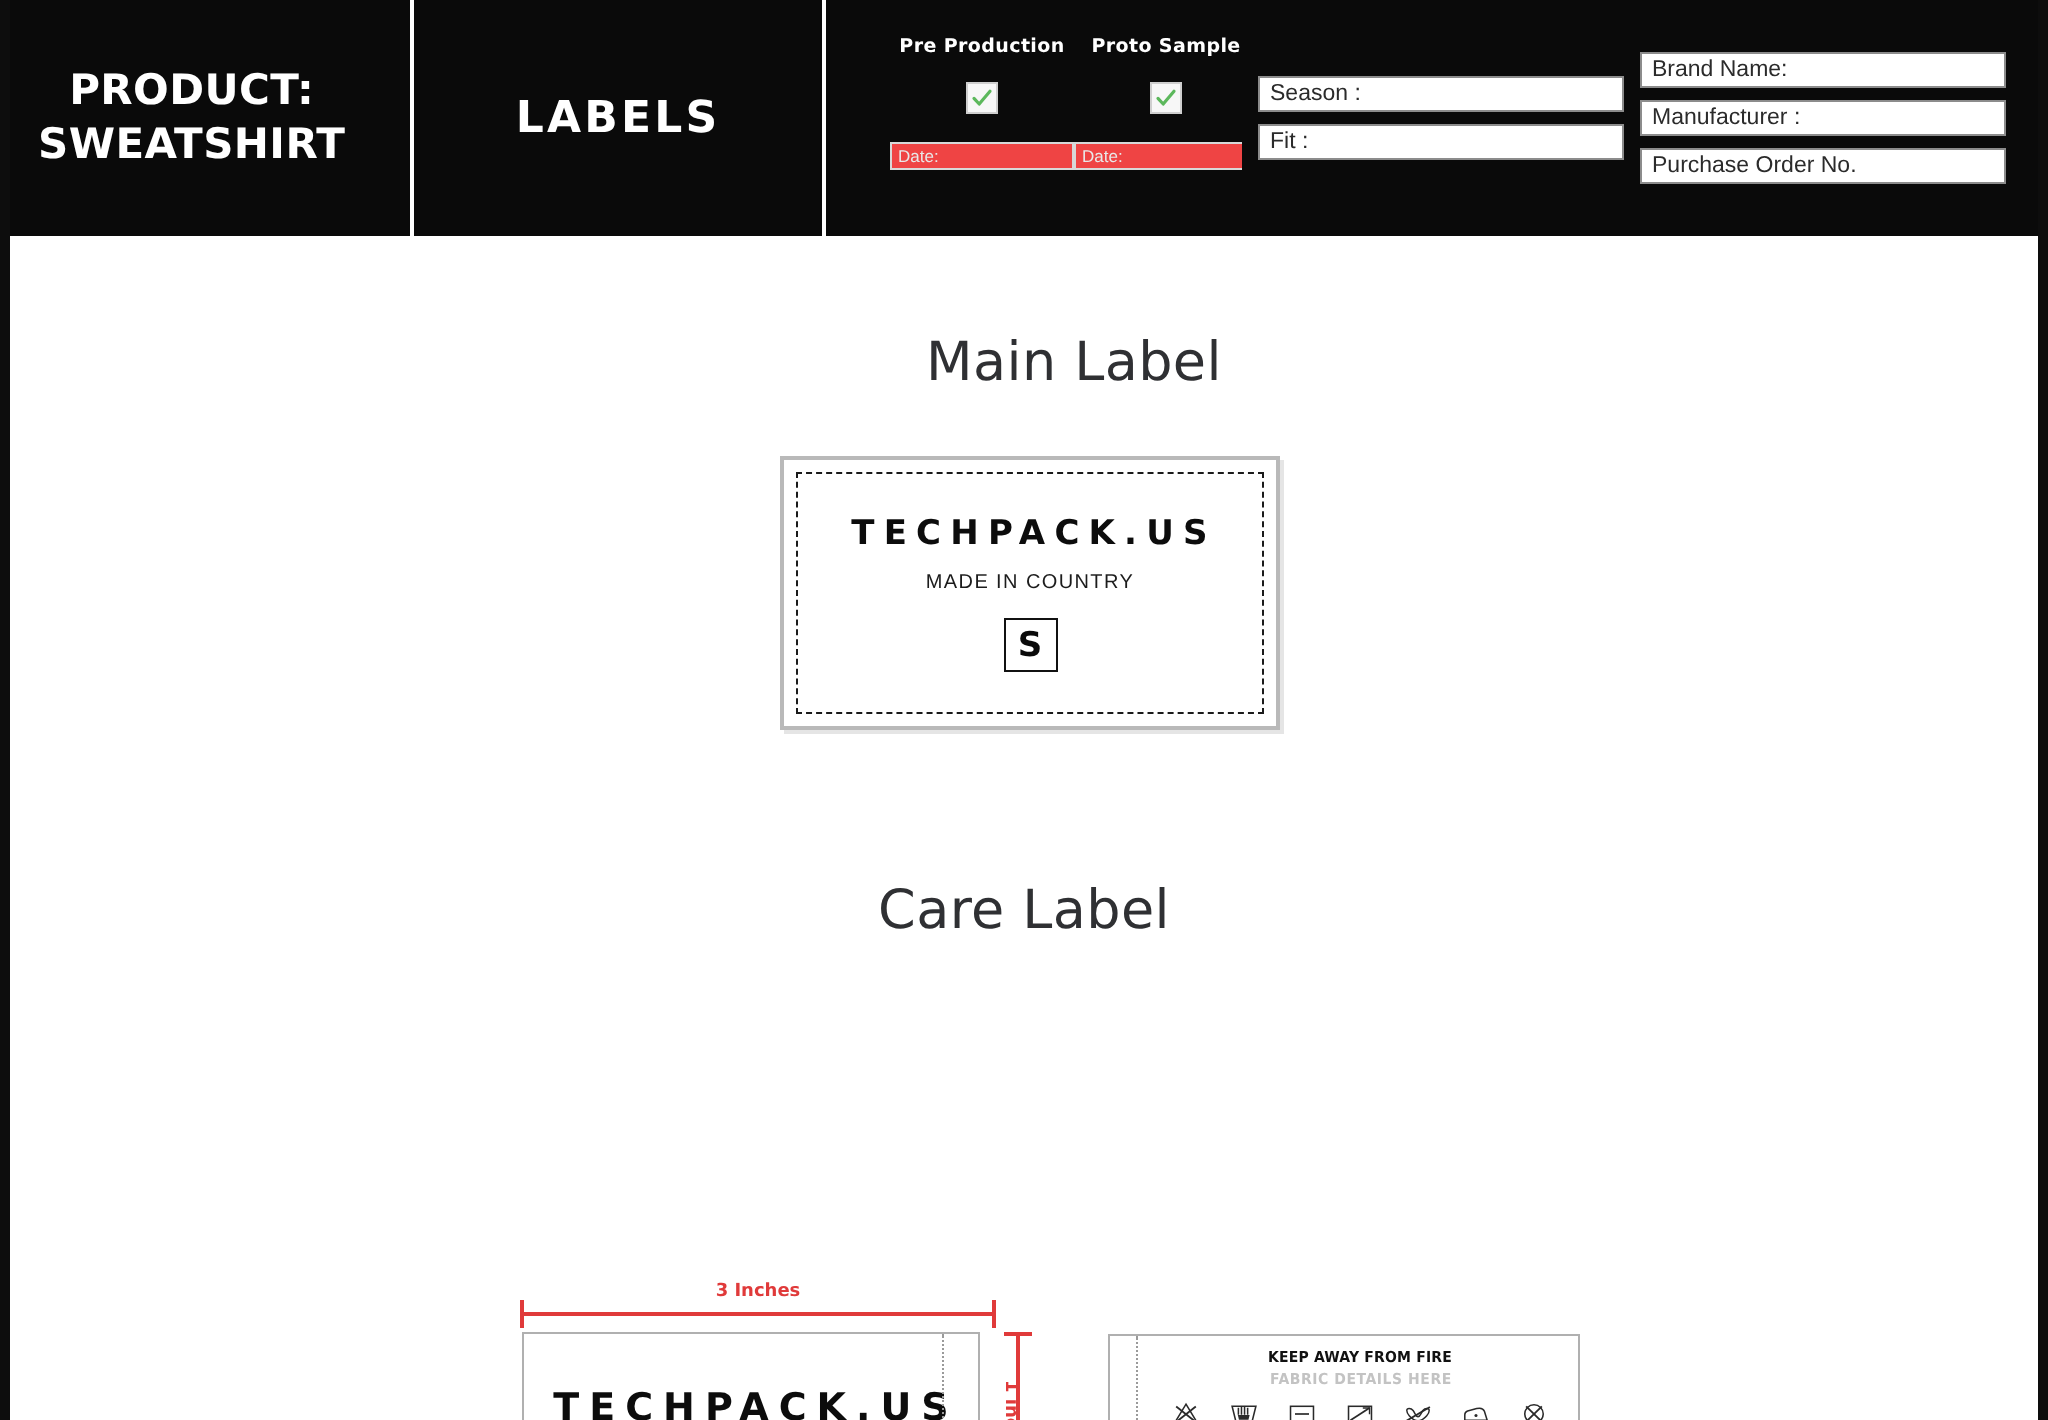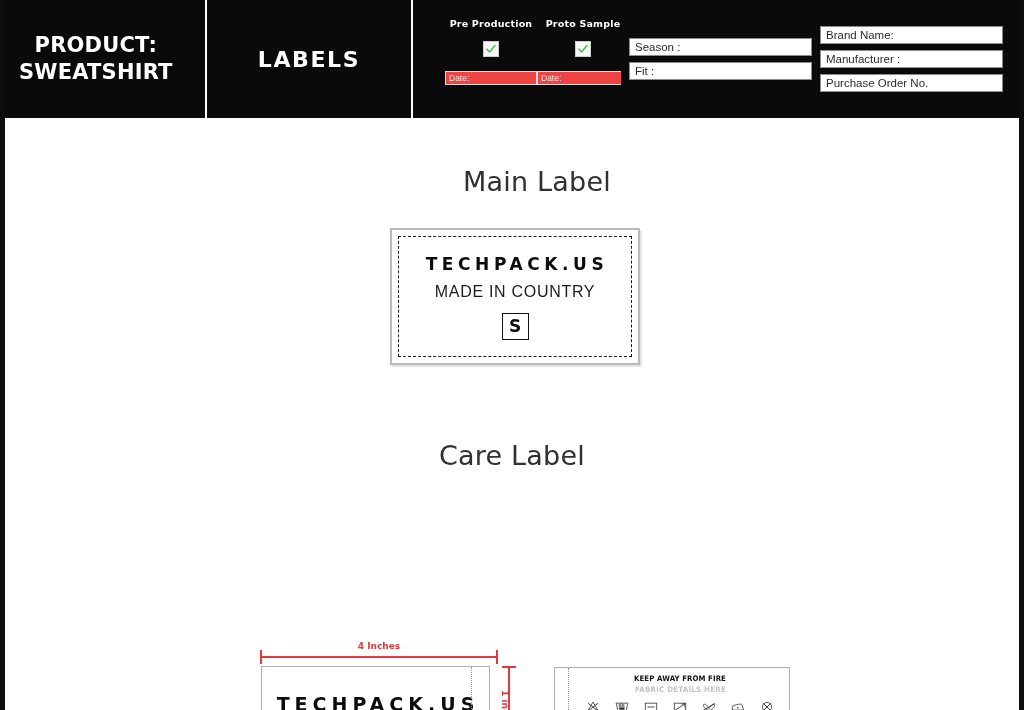--- a/index.html
+++ b/index.html
@@ -178,21 +178,21 @@
     font-weight: 700;
     font-size: 17px;
     letter-spacing: 4.6px;
     padding-left: 4px;
     margin-bottom: 9px;
   }
   .made-in {
     color: #1c1c1c;
     font-family: "Liberation Sans", sans-serif;
     font-weight: 400;
-    font-size: 16px;
+    font-size: 10px;
     letter-spacing: 0.7px;
     margin-bottom: 12px;
   }
   .size-box {
     width: 27px; height: 27px;
     border: 1.5px solid #111111;
     display: flex;
     align-items: center;
     justify-content: center;
     color: #0a0a0a;
@@ -404,21 +404,21 @@
     <div class="main-label-outer">
       <div class="main-label-inner">
         <div class="brand-main">TECHPACK.US</div>
         <div class="made-in">MADE IN COUNTRY</div>
         <div class="size-box">S</div>
       </div>
     </div>
 
     <div class="section-heading" id="care-label-heading">Care Label</div>
 
-    <div class="dim-top-label">4 Inches</div>
+    <div class="dim-top-label">3 Inches</div>
     <div class="dim-top"></div>
     <div class="dim-right"></div>
     <div class="dim-right-label">1 inch</div>
 
     <div class="care-front">
       <div class="care-front-brand">TECHPACK.US</div>
       <div class="fold-line-front"></div>
     </div>
 
     <div class="care-back">

